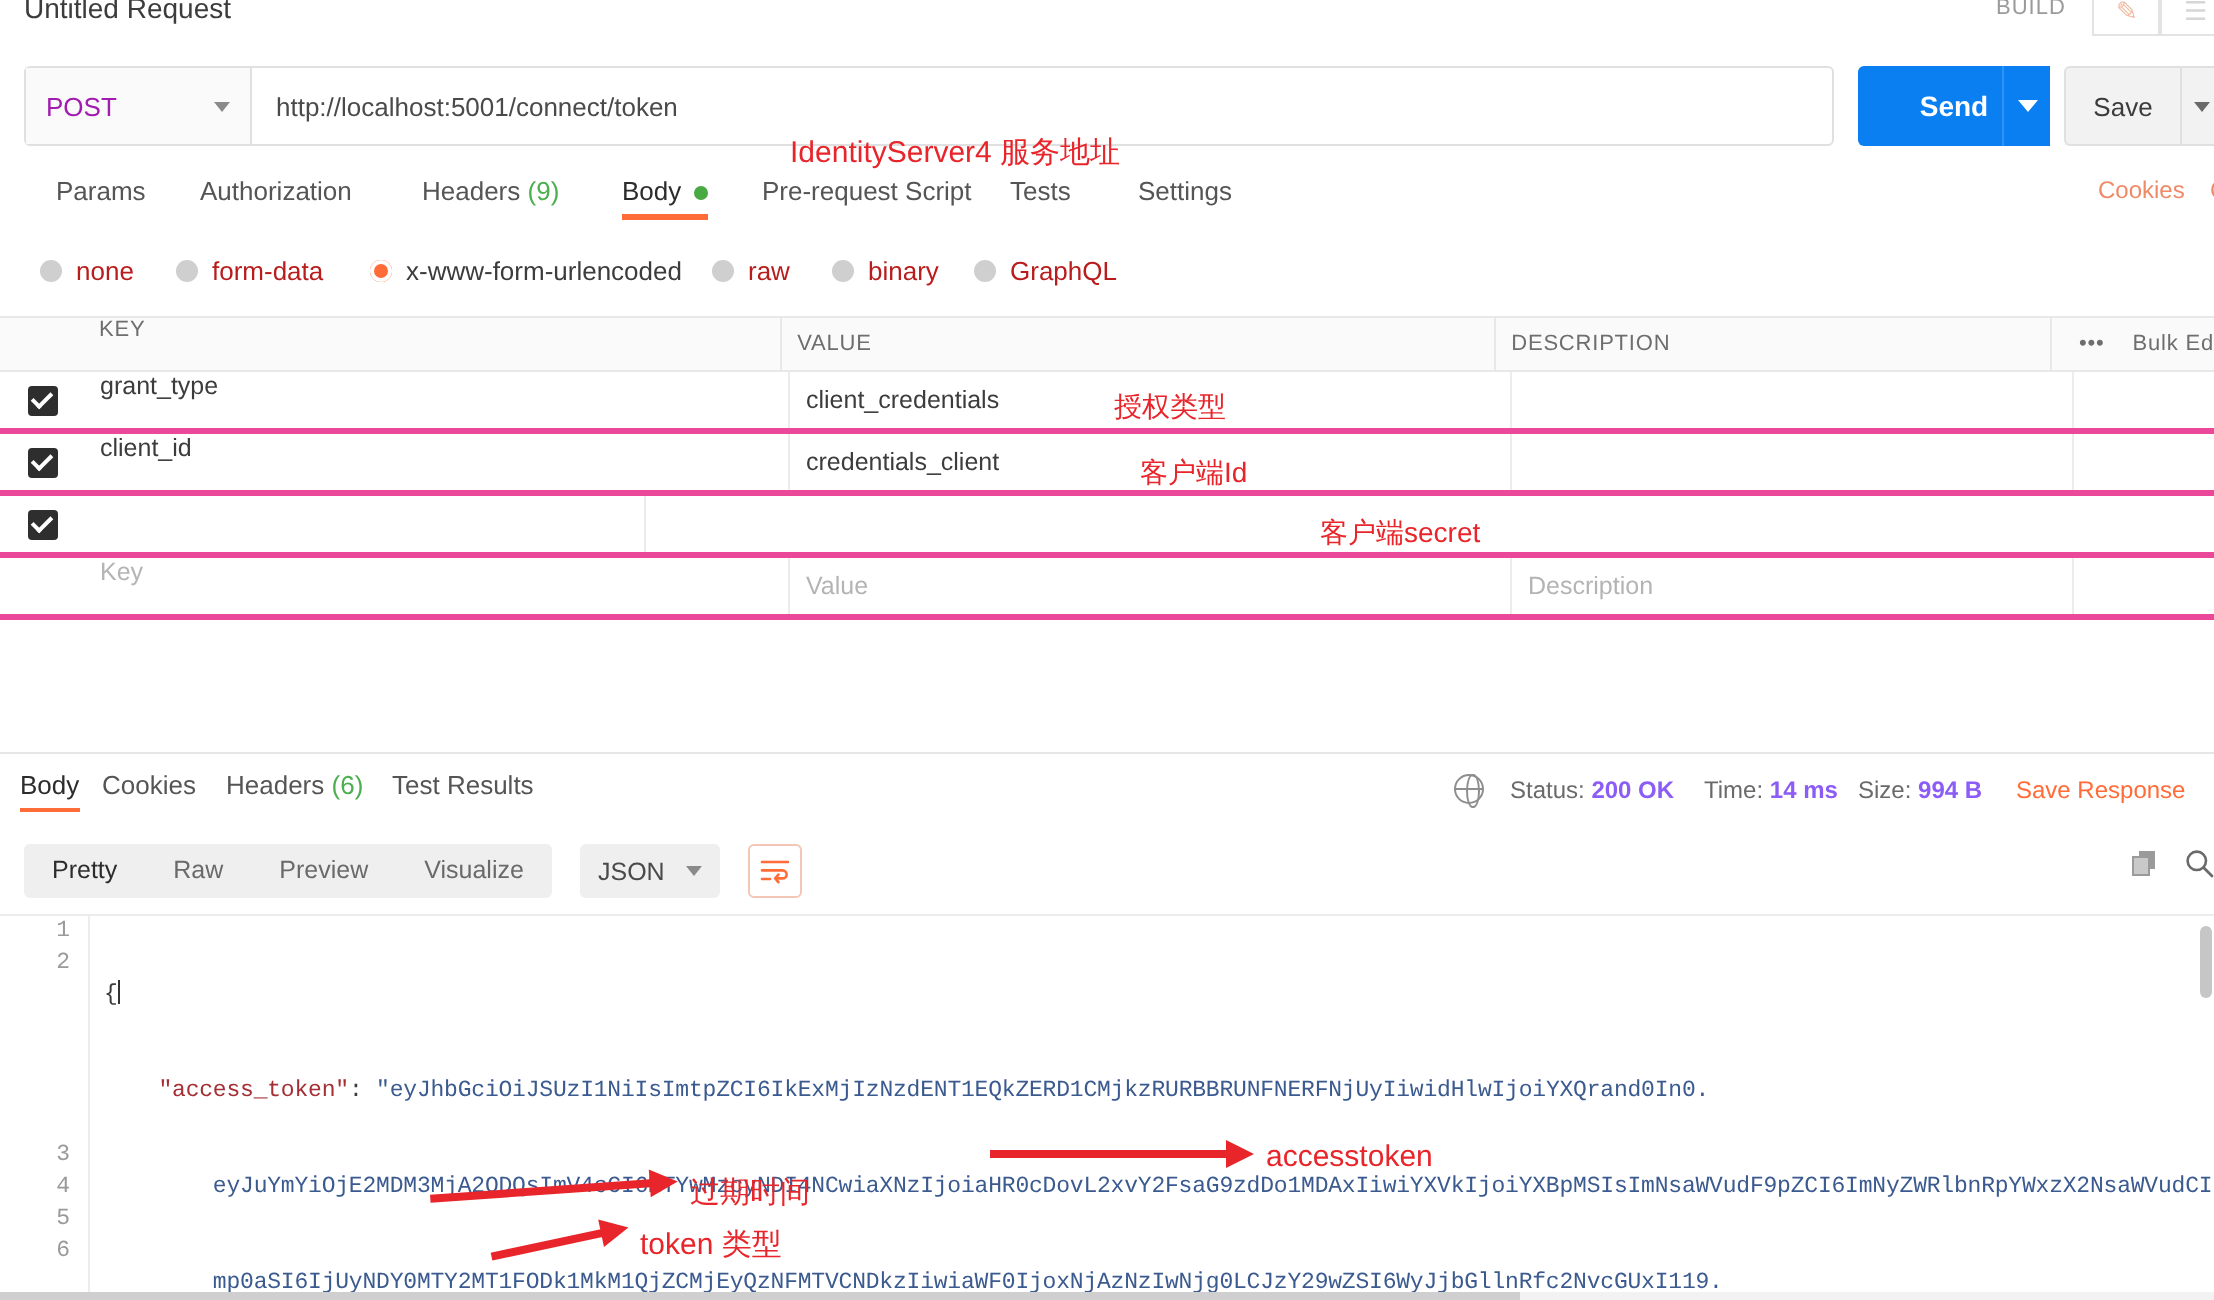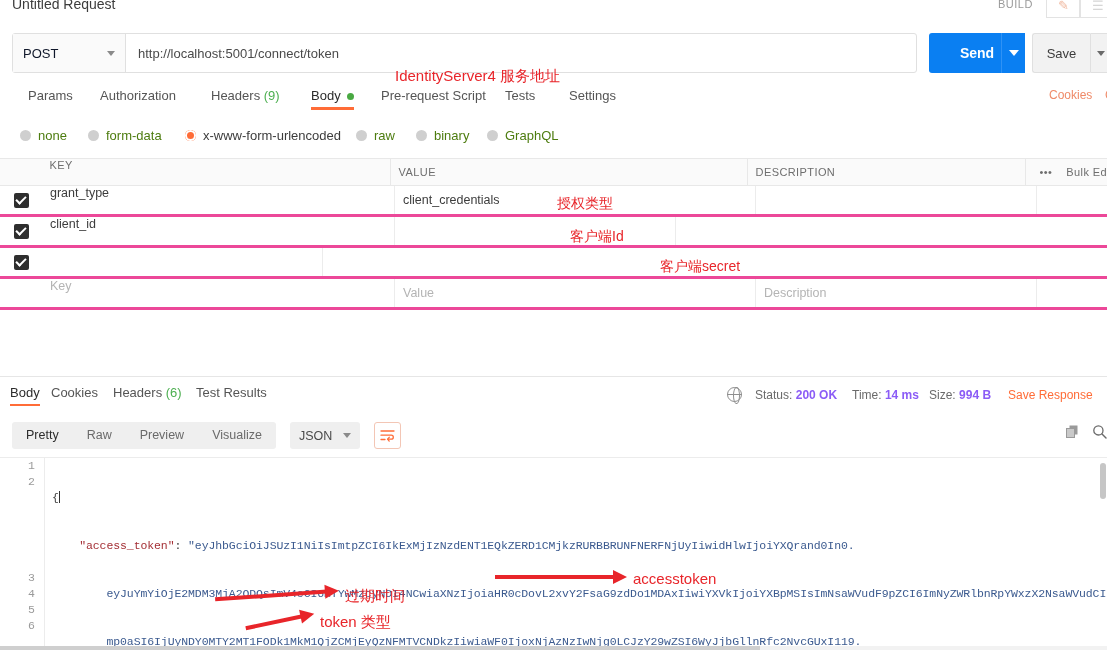--- a/index.html
+++ b/index.html
@@ -39,21 +39,21 @@
   .urlbar{
     position:absolute; left:12px; top:33px; width:905px; height:40px;
     border:1px solid #e0e0e0; border-radius:3px; background:#fff;
     display:flex; align-items:center;
   }
   .method-sel{
     width:113px; height:38px; display:flex; align-items:center;
     padding:0 10px; border-right:1px solid #e0e0e0; background:#fafafa;
     justify-content:space-between; cursor:pointer;
   }
-  .method-sel .m{ font-size:13px; color:#0f172a; }
+  .method-sel .m{ font-size:13px; color:#a21caf; }
   .caret{ width:0;height:0;border-left:4px solid transparent;border-right:4px solid transparent;border-top:5px solid #8a8a8a; }
   .url-input{
     flex:1; height:38px; border:0; outline:none; padding:0 12px;
     font-size:13px; color:#4a4a4a; font-family:"Liberation Sans", sans-serif;
     background:transparent;
   }
   .send-btn{
     position:absolute; left:929px; top:33px; width:96px; height:40px;
     background:#0a7ff2; color:#fff; border:0; border-radius:3px 0 0 3px;
     font-size:14px; font-weight:bold; cursor:pointer;
@@ -127,21 +127,21 @@
   .cookies-link{ position:absolute; top:0; font-size:12px; color:#ef8a68; cursor:pointer; }
 
   
   .bodytypes{ position:absolute; left:0; top:128px; width:1107px; height:22px;}
   .bt{ position:absolute; top:0; display:flex; align-items:center; cursor:pointer; white-space:nowrap;}
   .bt .rd{
     width:11px;height:11px;border-radius:50%;background:#cfcfcf;margin-right:7px;
     display:inline-block;
   }
   .bt.sel .rd{ background:#ff6c37; box-shadow:inset 0 0 0 2px #fff, inset 0 0 0 3px #ff6c37; }
-  .bt .lb{ font-size:13px; color:#4d7c0f; }
+  .bt .lb{ font-size:13px; color:#b91c1c; }
   .bt.sel .lb{ color:#3c3c3c; }
 
   
   .kvtable{
     position:absolute; left:0; top:158px; width:1107px;
     border-top:1px solid #e8e8e8;
   }
   .kvrow{ display:flex; height:31px; border-bottom:3px solid #ec4899; align-items:center; }
   .kvrow.hdr{ background:#fafafa; height:27px; border-bottom:1px solid #e8e8e8;}
   .c-chk{ width:42px; display:flex; align-items:center; justify-content:center; }
@@ -325,20 +325,23 @@
     <div class="c-more"></div>
   </div>
 
   <div class="kvrow">
     <div class="c-chk">
         <span class="chk"></span>
       </div>
     <div class="c-key">
         <span class="cellval">client_id</span>
       </div>
+    <div class="c-val">
+        <span class="cellval">credentials_client</span>
+      </div>
     <div class="c-desc">
         <span class="cellval"></span>
       </div>
     <div class="c-more"></div>
   </div>
 
   <div class="kvrow">
     <div class="c-chk">
         <span class="chk"></span>
       </div>

